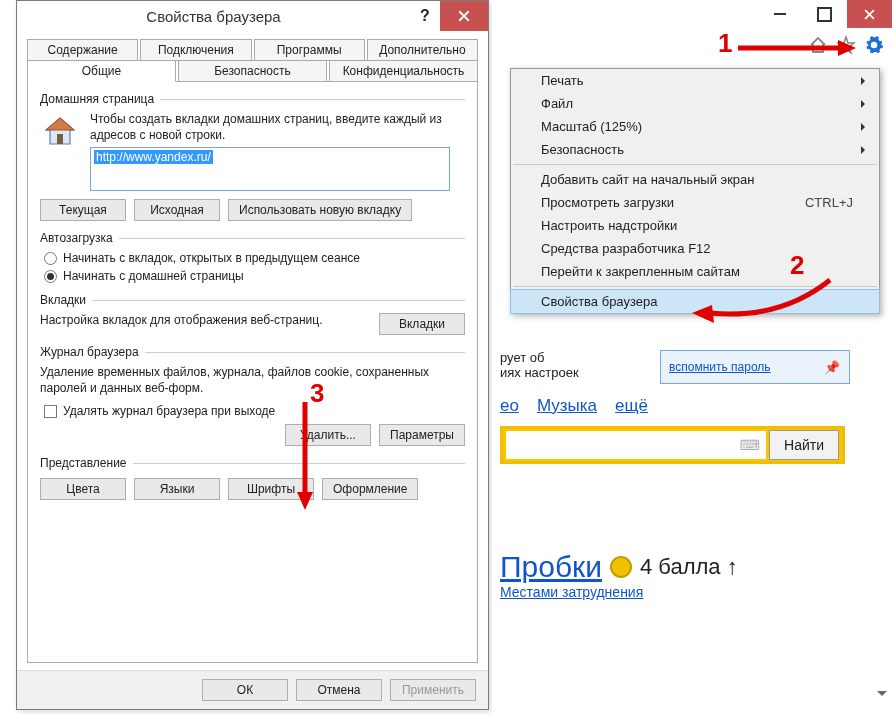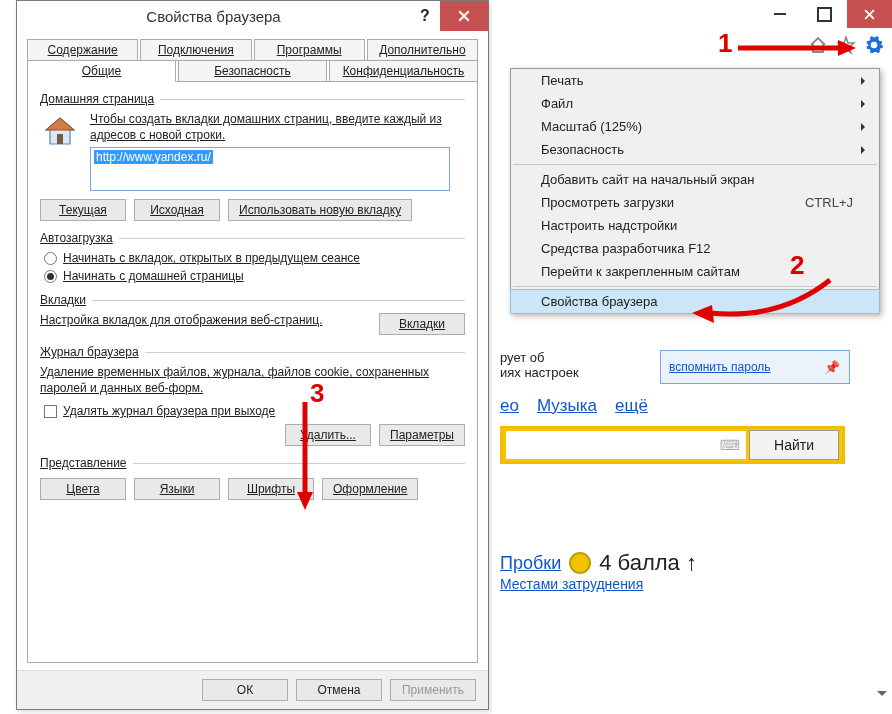--- a/index.html
+++ b/index.html
@@ -4,21 +4,21 @@
 <style>
   * { box-sizing: border-box; font-family: "Segoe UI", Tahoma, sans-serif; }
   body { margin: 0; width: 892px; height: 714px; background: #fff; position: relative; overflow: hidden; font-size: 13px; color: #222; }
 
   
   .dialog { position: absolute; left: 16px; top: 0; width: 473px; height: 710px; background: #fff; border: 1px solid #7a7a7a; box-shadow: 2px 2px 6px rgba(0,0,0,0.15); }
   .dlg-title { height: 30px; display: flex; align-items: center; position: relative; }
   .dlg-title-text { flex: 1; text-align: center; font-size: 15px; color: #333; }
   .dlg-help { width: 30px; height: 30px; display: flex; align-items: center; justify-content: center; font-size: 16px; font-weight: bold; cursor: pointer; }
   .dlg-close { width: 48px; height: 30px; background: #c75050; color: #fff; display: flex; align-items: center; justify-content: center; cursor: pointer; font-size: 14px; }
-  .dlg-body { padding: 4px 10px; text-decoration: underline; }
+  .dlg-body { padding: 4px 10px; }
 
   
   .tabs-row { display: flex; gap: 2px; margin-top: 4px; }
   .tabs-row.row2 { margin-top: -1px; }
   .tab { flex: 1; padding: 3px 6px; text-align: center; border: 1px solid #aaa; background: #f5f5f5; font-size: 12px; cursor: pointer; }
   .tab.active { background: #fff; border-bottom: 1px solid #fff; position: relative; z-index: 2; }
   .tab-panel { border: 1px solid #aaa; margin-top: -1px; padding: 10px 12px 8px 12px; height: 582px; }
 
   
   .group { position: relative; margin-bottom: 10px; }
@@ -75,24 +75,24 @@
   
   .page-frag { position: absolute; left: 500px; top: 350px; width: 380px; }
   .link { color: #1155cc; text-decoration: underline; cursor: pointer; }
   .small-box { position: absolute; left: 660px; top: 350px; width: 190px; height: 34px; border: 1px solid #7aa7d8; background: #eaf2fb; display: flex; align-items: center; padding: 0 8px; gap: 8px; }
   .small-box .link { flex: 1; font-size: 12px; }
   .pin { color: #4a88c7; font-weight: bold; }
 
   .tabs-links { display: flex; gap: 18px; font-size: 17px; margin: 16px 0 10px 0; }
   .search-bar { display: flex; width: 345px; height: 38px; border: 3px solid #f2bd00; background: #f6c700; align-items: center; }
   .search-input { flex: 1; margin: 3px 0 3px 3px; background: #fff; height: 28px; display: flex; align-items: center; justify-content: flex-end; padding: 0 6px; color: #888; }
-  .search-btn { width: 90px; height: 30px; margin: 3px; background: #f2f2f2; border: 1px solid #999; display: flex; align-items: center; justify-content: center; font-size: 14px; cursor: pointer; }
+  .search-btn { width: 70px; height: 30px; margin: 3px; background: #f2f2f2; border: 1px solid #999; display: flex; align-items: center; justify-content: center; font-size: 14px; cursor: pointer; }
 
   .traffic { margin-top: 86px; font-size: 22px; display: flex; align-items: center; gap: 8px; }
-  .traffic .link { font-size: 18px; }
+  .traffic .link { font-size: 30px; }
   .ball { width: 22px; height: 22px; border-radius: 50%; background: #f2c200; border: 2px solid #bba000; }
   .sublink { margin-top: 0; font-size: 14px; text-decoration: underline; }
 
   .thin-scroll { position: absolute; right: 2px; top: 665px; width: 16px; height: 42px; }
   .thin-scroll::after { content: ""; position: absolute; left: 3px; bottom: 6px; border: 5px solid transparent; border-top-color: #666; }
 
   
   .anno-num { position: absolute; color: #e00000; font-size: 26px; font-weight: bold; font-family: Arial; z-index: 200; }
   .anno-arrow { position: absolute; z-index: 199; }
   .anno-arrow svg { overflow: visible; }

